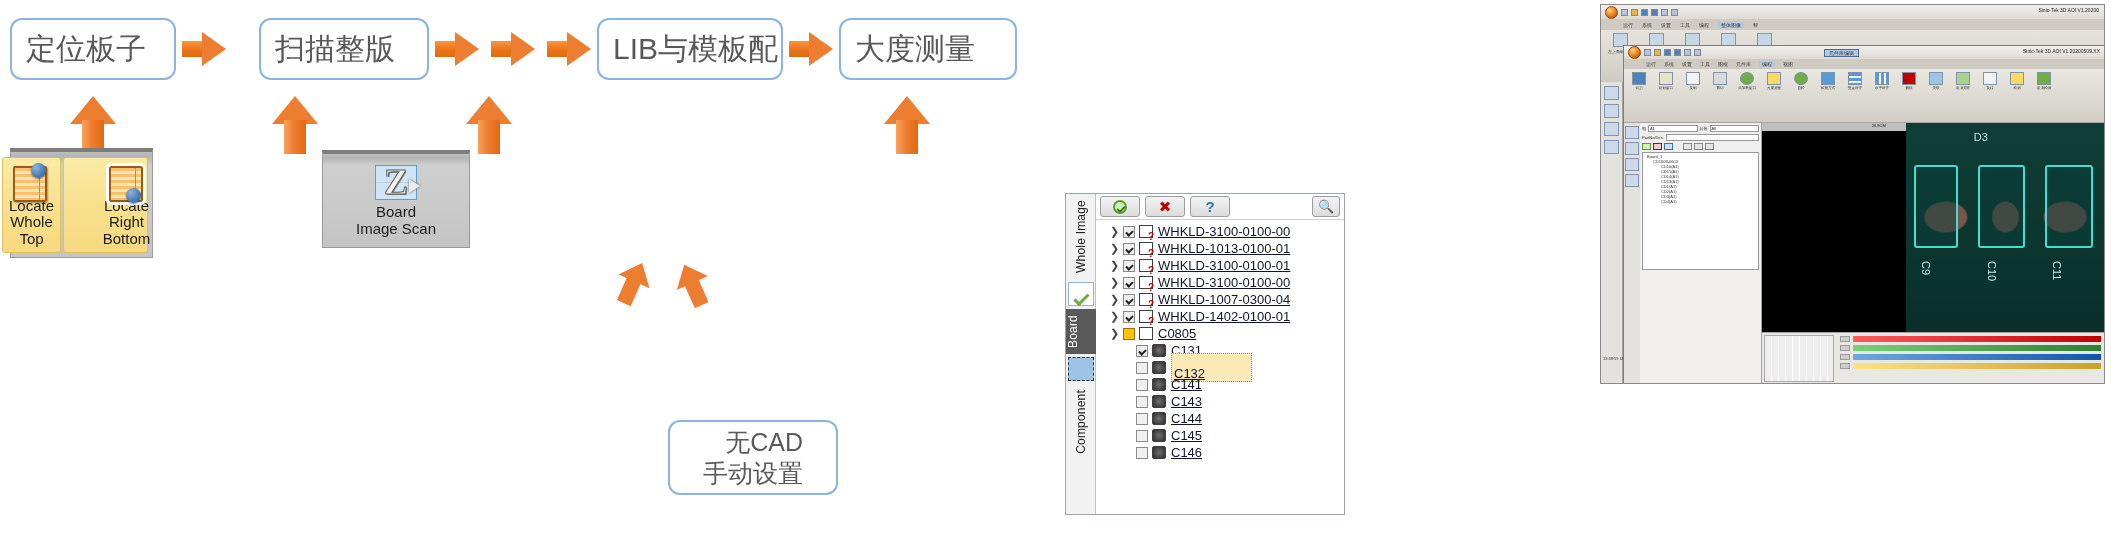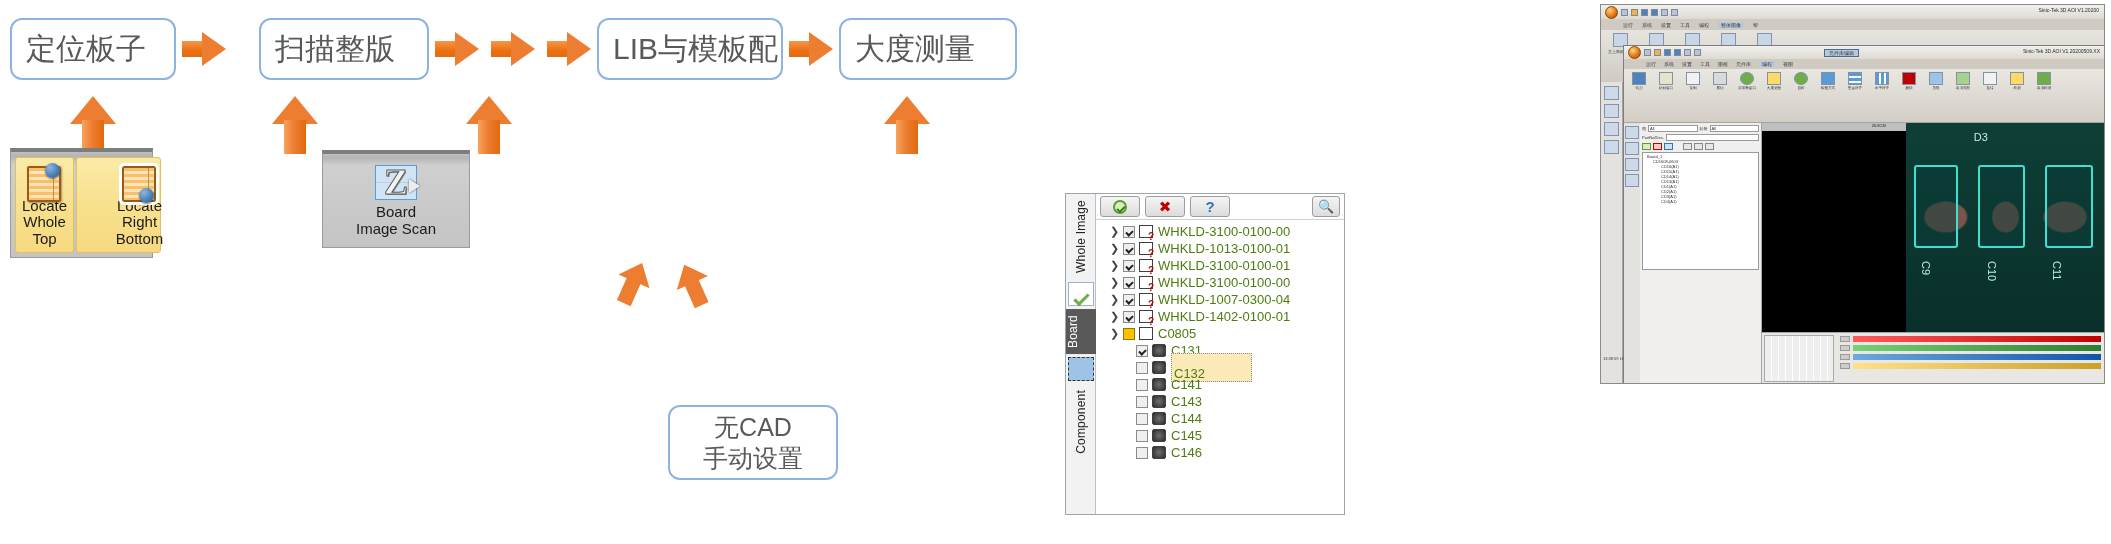--- a/index.html
+++ b/index.html
@@ -377,21 +377,21 @@
   }
   .ichip.q:after {
     content:"?";
     position:absolute; right:-2px; bottom:-5px;
     font-size: 10px; color:#c00000; font-weight:bold;
   }
   .ichip.dark {
     background: radial-gradient(circle at 50% 50%, #6f6f6f 0%, #2b2b2b 100%);
     border-radius: 2px;
   }
-  .tlabel { color: #4d7c0f; }
+  .tlabel { color: #0f172a; text-decoration: underline; }
 
   
   .app-shot {
     position: absolute;
     left: 1600px; top: 4px;
     width: 505px; height: 380px;
     background: #d4d0c8;
     border: 1px solid #8a8a8a;
     overflow: hidden;
     font-size: 4px;
@@ -570,21 +570,21 @@
     </div>
   <div class="arrow-up" style="left:466px; top:96px;">
       <div class="head"></div>
       <div class="shaft"></div>
     </div>
   <div class="arrow-up" style="left:884px; top:96px;">
       <div class="head"></div>
       <div class="shaft"></div>
     </div>
 
-  <div class="ribbon-group" style="left:10px; top:148px; width:143px; height:110px;">
+  <div class="ribbon-group" style="left:10px; top:148px; width:143px; height:110px;justify-content:flex-end;">
     <div class="ribbon-btn yellow" style="width:82px;">
       <div class="icon-note">
         <div class="page"></div>
           <div class="pin pin-tl"></div>
       </div>
       <div class="rb-label">Locate</div>
       <div>Whole Top</div>
     </div>
     <div class="ribbon-btn yellow" style="width:85px; margin-left:2px;padding-left:48px;">
       <div class="icon-note sel">
@@ -607,21 +607,21 @@
 
   <div class="arrow-diag tilt-l" style="left:615px; top:262px;">
       <div class="d-head"></div>
       <div class="d-shaft"></div>
     </div>
   <div class="arrow-diag tilt-r" style="left:675px; top:262px;">
       <div class="d-head"></div>
       <div class="d-shaft"></div>
     </div>
 
-  <div class="note-box" style="left:668px; top:405px; width:170px; height:75px;">
+  <div class="note-box" style="left:668px; top:420px; width:170px; height:75px;text-align:right;">
     <div>
       <div>无CAD</div>
       <div>手动设置</div>
     </div>
   </div>
 
   <div class="tree-panel" style="left:1065px; top:193px; width:280px; height:322px;">
 
     <div class="tree-sidebar">
       <div class="vtab">Whole Image</div>

